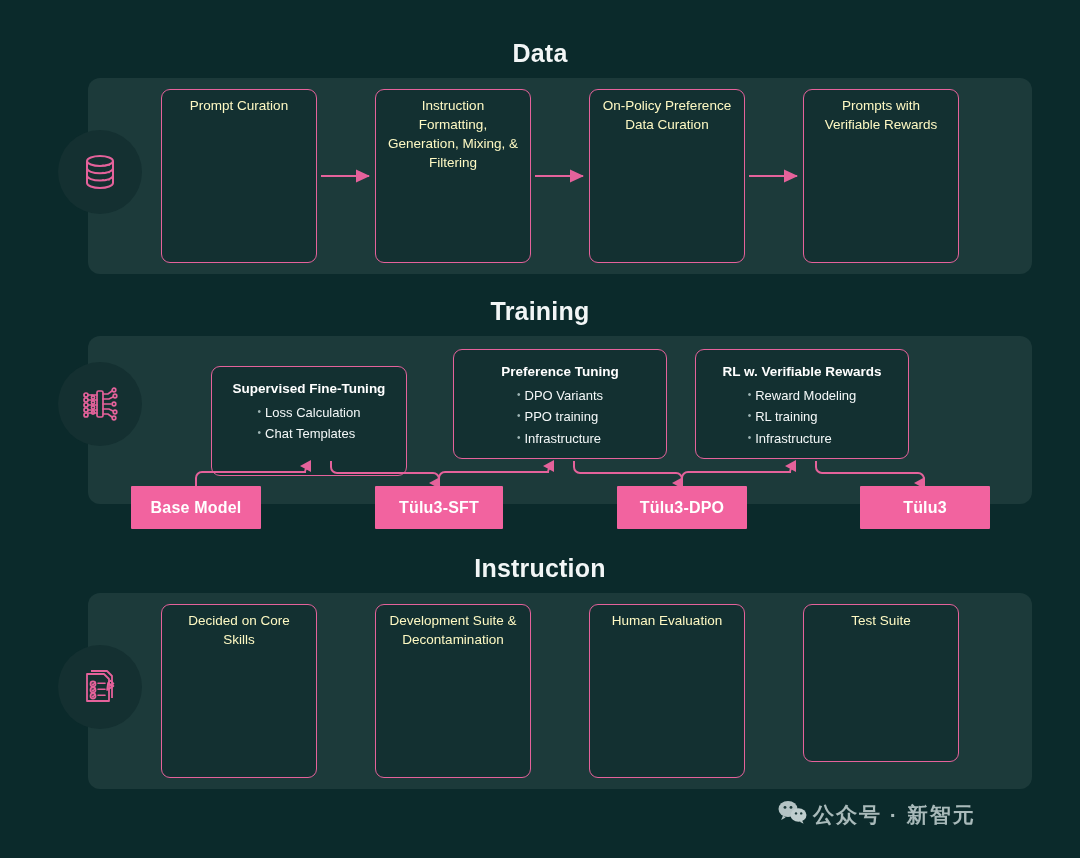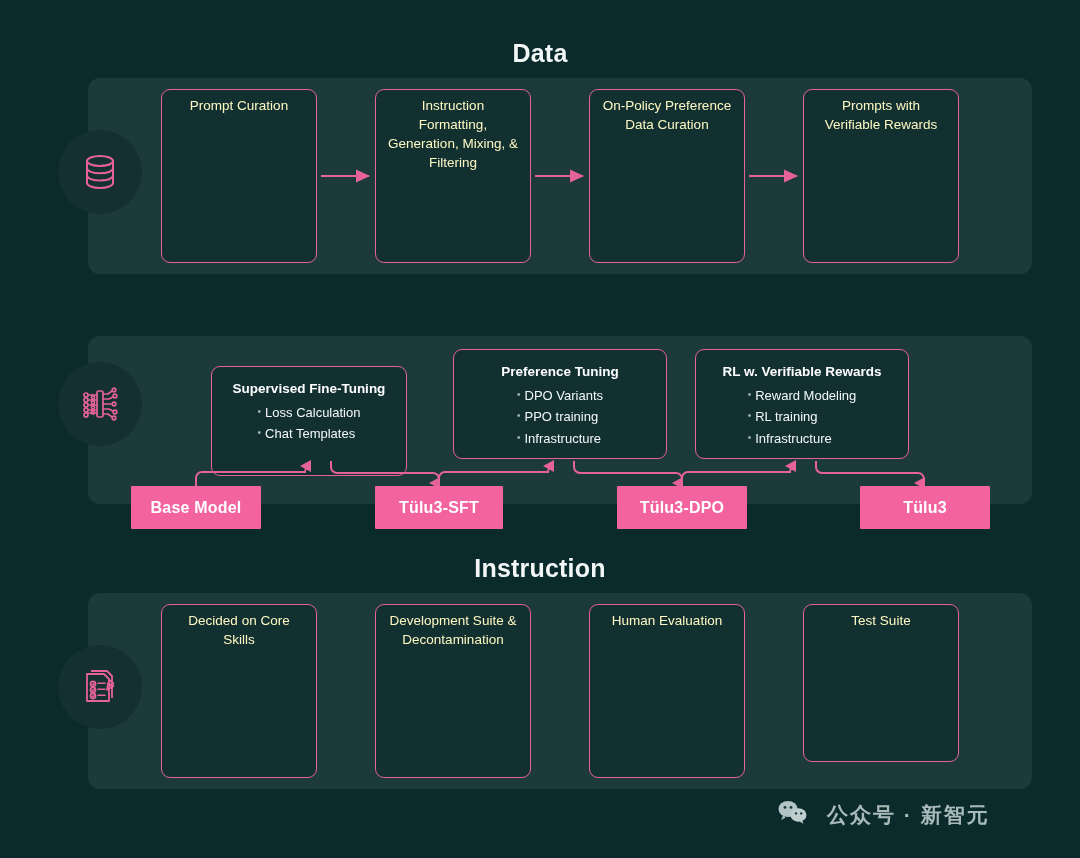--- a/index.html
+++ b/index.html
@@ -78,21 +78,21 @@
     display:flex; align-items:center; justify-content:center;
     color:#ffffff; font-size:16px; font-weight:700; letter-spacing:.2px;
   }
 
   
   .arrows{ position:absolute; left:0; top:0; width:1080px; height:858px; pointer-events:none; }
 
   
   #watermark{
     position:absolute; left:778px; top:800px;
-    display:flex; align-items:center; gap:19px;
+    display:flex; align-items:center; gap:5px;
     color:#b7c7c7; font-size:21px; font-weight:600;
     opacity:.92;
   }
   #watermark .wm-text{ letter-spacing:2px; }
 </style>
 </head>
 <body>
 
 <div class="page">
 
@@ -126,20 +126,21 @@
   <div class="proc-box" style="left:375px; top:89px; width:156px; height:174px;">
     <span>Instruction Formatting, Generation, Mixing, &amp; Filtering</span>
   </div>
   <div class="proc-box" style="left:589px; top:89px; width:156px; height:174px;">
     <span>On-Policy Preference Data Curation</span>
   </div>
   <div class="proc-box" style="left:803px; top:89px; width:156px; height:174px;">
     <span>Prompts with Verifiable Rewards</span>
   </div>
 
+  <div class="section-title" id="title-training">Training</div>
 
   <div class="panel" id="panel-training"></div>
 
   <div class="icon-badge" id="badge-training">
     <svg width="44" height="44" viewBox="0 0 44 44" fill="none" stroke="#e5629b" stroke-width="1.7" stroke-linecap="round">
       <rect x="19" y="9" width="6" height="26" rx="1.5"></rect>
       <g>
         <path d="M19 13 h-5 M19 18 h-5 M19 23 h-5 M19 28 h-5 M19 31 h-5"></path>
         <path d="M14 13 h-4 M14 18 h-4 M14 23 h-4 M14 28 h-4 M14 31 h-4"></path>
         <circle cx="8" cy="13" r="2"></circle>

